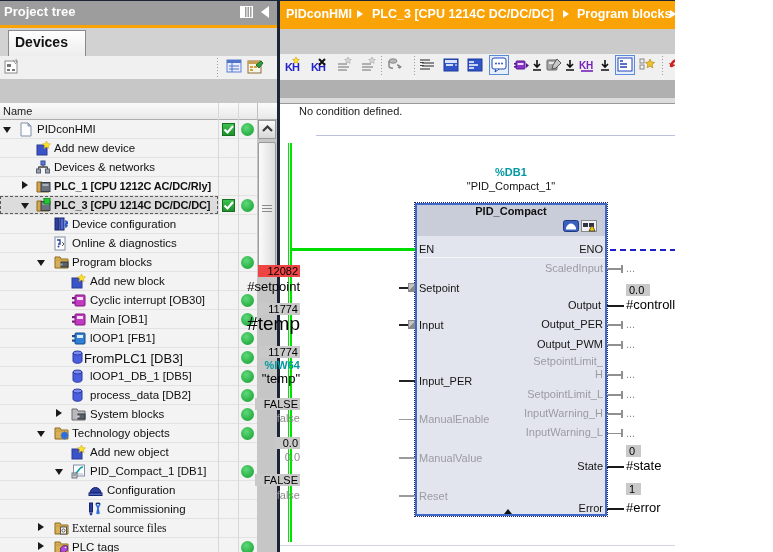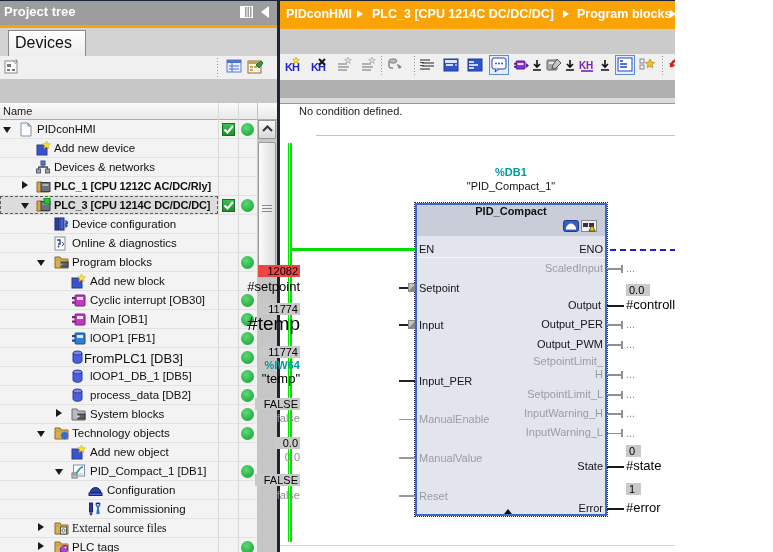--- a/index.html
+++ b/index.html
@@ -16,21 +16,21 @@
       <rect x="0.5" y="0.5" width="12" height="11" fill="none" stroke="#fff"></rect>
       <rect x="1" y="1" width="4" height="10" fill="#fff"></rect>
       <line x1="7" y1="1" x2="7" y2="11" stroke="#fff"></line>
       <line x1="9.5" y1="1" x2="9.5" y2="11" stroke="#fff"></line>
       <line x1="12" y1="1" x2="12" y2="11" stroke="#fff"></line>
     </svg>
 <div class="abs" style="left:261px;top:6px;width:0;height:0;border-top:6.5px solid transparent;border-bottom:6.5px solid transparent;border-right:8px solid #fff;"></div>
 <div class="abs" style="left:0;top:25px;width:277px;height:3px;background:#f9a306;"></div>
 <div class="abs" style="left:0;top:28px;width:277px;height:28px;background:#d2d2d2;"></div>
 <div class="abs" style="left:8px;top:30px;width:78px;height:26px;background:linear-gradient(#fefefe,#ededed);border:1px solid #8a8a8a;border-bottom:none;"></div>
-<div class="abs" style="left:15px;top:34px;font-size:16px;font-weight:normal;color:#111;">Devices</div>
+<div class="abs" style="left:15px;top:34px;font-size:14px;font-weight:bold;color:#111;">Devices</div>
 <div class="abs" style="left:0;top:56px;width:277px;height:23px;background:#f0f0f0;"></div>
 <svg class="abs" style="left:4px;top:59px" width="16" height="15" viewBox="0 0 16 15">
       <rect x="1" y="2" width="12" height="12" fill="#fdfdfd" stroke="#8a8a8a"></rect>
       <rect x="3" y="5" width="4" height="3" fill="#777"></rect>
       <rect x="3" y="10" width="3" height="2" fill="#777"></rect>
       <rect x="8" y="10" width="3" height="2" fill="#777"></rect>
       <path d="M9 1l2 3M12 0l1 3M14 2l-3 3" stroke="#999" fill="none"></path>
     </svg>
 <div class="abs" style="left:217px;top:58px;width:1px;height:19px;background-image:repeating-linear-gradient(#9a9a9a 0 1px,transparent 1px 3px);"></div>
 <svg class="abs" style="left:226px;top:59px" width="16" height="15" viewBox="0 0 16 15">

